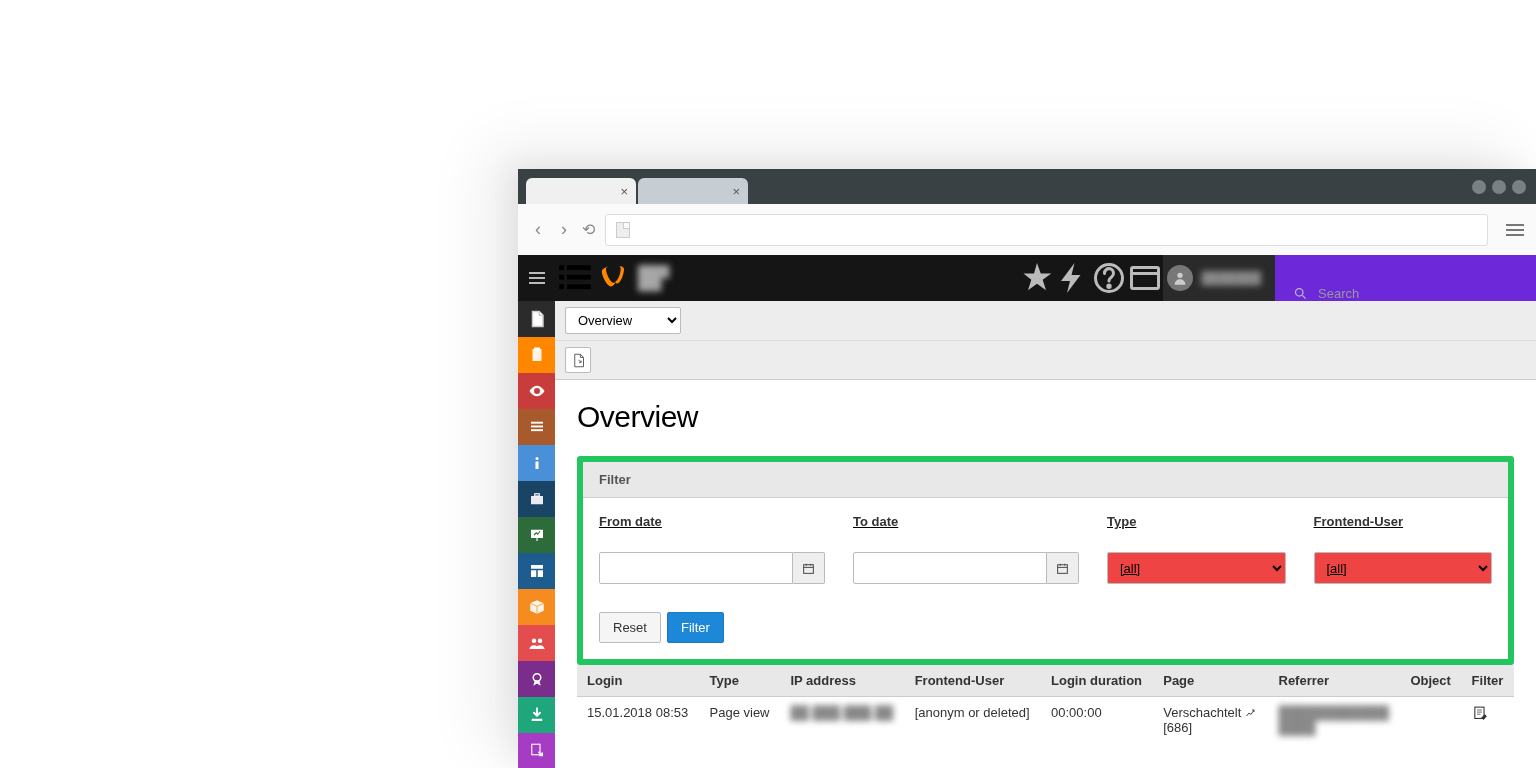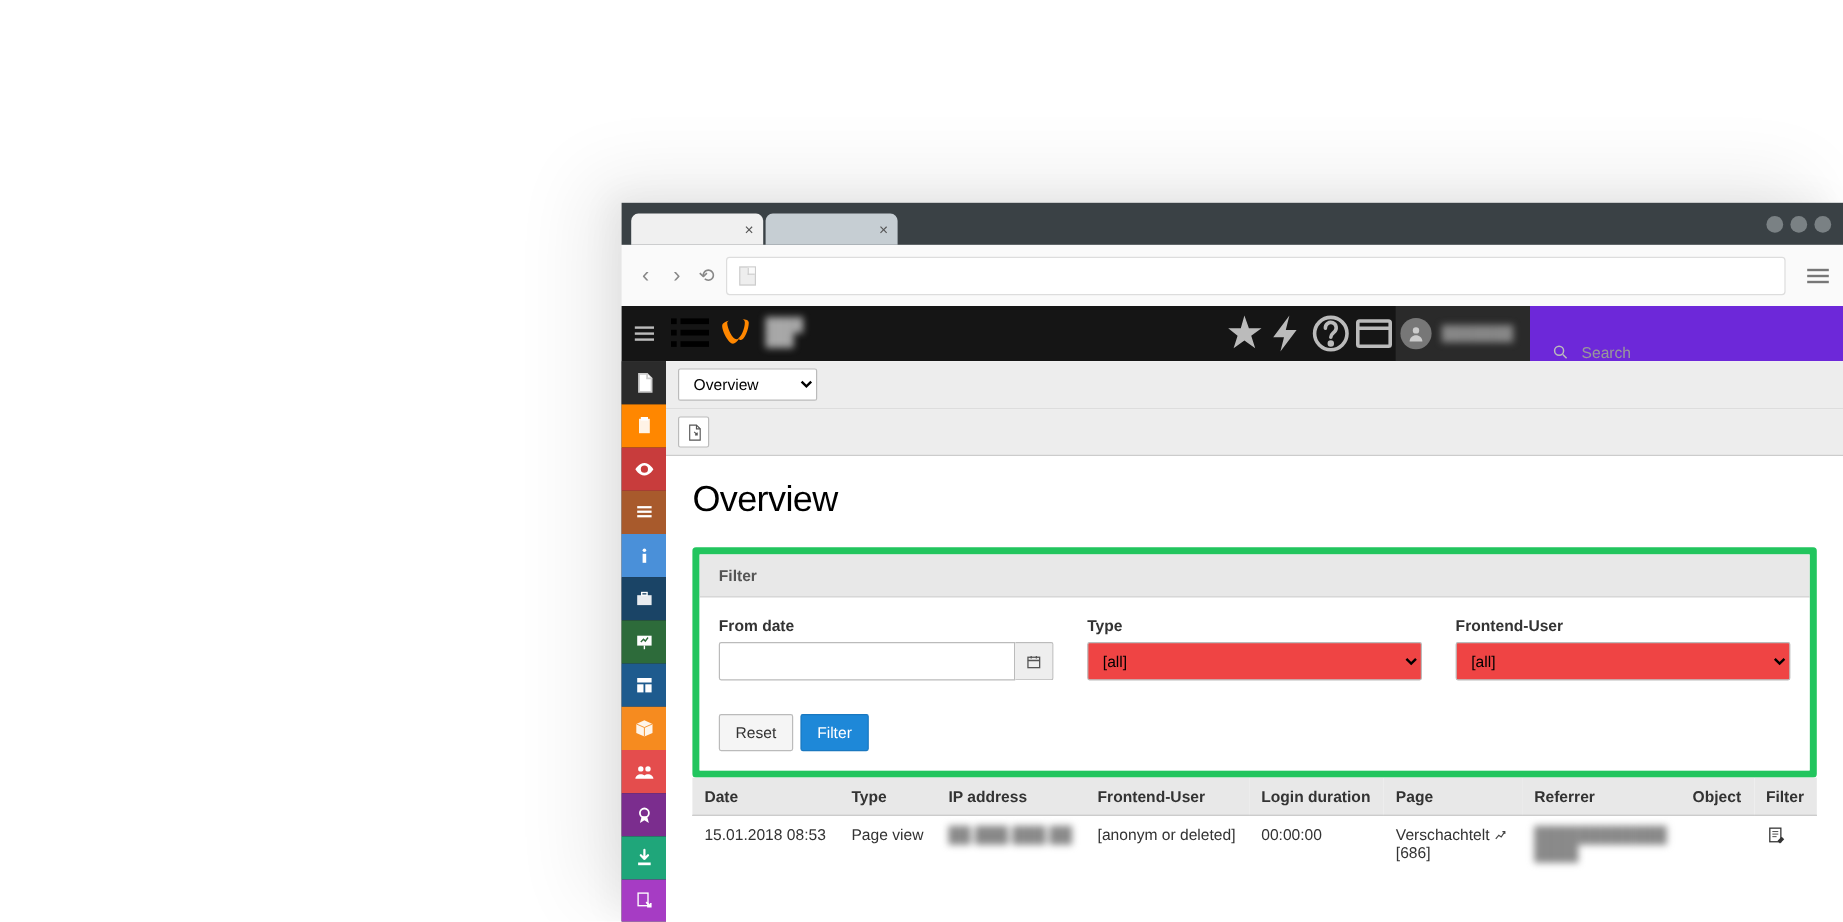--- a/index.html
+++ b/index.html
@@ -124,21 +124,21 @@
 .csv-btn { background: #fff; border: 1px solid #bbb; border-radius: 2px; width: 26px; height: 26px; display: flex; align-items: center; justify-content: center; cursor: pointer; }
 .csv-btn svg { width: 15px; height: 15px; fill: #555; }
 
 .main { padding: 20px 22px; }
 .page-title { font-size: 30px; font-weight: 400; margin-bottom: 22px; font-family: "Segoe UI", Arial, sans-serif; letter-spacing: -0.5px; }
 
 .panel { border: 6px solid #22c55e; border-radius: 3px; }
 .panel-header { background: #e8e8e8; padding: 10px 16px; font-size: 13px; font-weight: 700; color: #555; border-bottom: 1px solid #ccc; }
 .panel-body { background: #fff; padding: 16px; }
 .filter-row { display: flex; gap: 28px; margin-bottom: 16px; }
-.filter-col { flex: 1; display: flex; flex-direction: column; gap: 6px; }
+.filter-col { flex: 1; display: flex; flex-direction: column; gap: 23px; text-decoration: underline; }
 .filter-label { font-size: 13px; font-weight: 700; color: #333; }
 .input-group { display: flex; }
 .input-group input { flex: 1; border: 1px solid #bbb; border-radius: 2px 0 0 2px; padding: 6px 8px; font-size: 13px; height: 32px; }
 .input-group .cal-btn { width: 32px; height: 32px; border: 1px solid #bbb; border-left: none; background: #eee; display: flex; align-items: center; justify-content: center; cursor: pointer; border-radius: 0 2px 2px 0; }
 .input-group .cal-btn svg { width: 13px; height: 13px; fill: #555; }
 .filter-select { border: 1px solid #bbb; border-radius: 2px; padding: 6px 8px; font-size: 13px; height: 32px; background: #ef4444; }
 .btn-row { display: flex; gap: 6px; }
 .btn { padding: 7px 13px; font-size: 13px; border-radius: 2px; cursor: pointer; margin-top: 12px; }
 .btn-default { background: #f5f5f5; border: 1px solid #bbb; color: #333; }
 .btn-primary { background: #1e88d8; border: 1px solid #1a78c0; color: #fff; }
@@ -353,20 +353,34 @@
 
       <div class="main">
         <h1 class="page-title">Overview</h1>
 
         <div class="panel">
           <div class="panel-header">Filter</div>
           <div class="panel-body">
             <div class="filter-row">
               <div class="filter-col">
                 <label class="filter-label">From date</label>
+                <div class="input-group">
+                  <input type="text" style="">
+                  <div class="cal-btn">
+                    <svg viewBox="0 0 24 24">
+                        <rect x="3" y="5" width="18" height="16" fill="none" stroke="#555" stroke-width="2"></rect>
+                        <line x1="3" y1="10" x2="21" y2="10" stroke="#555" stroke-width="2"></line>
+                        <line x1="8" y1="3" x2="8" y2="7" stroke="#555" stroke-width="2"></line>
+                        <line x1="16" y1="3" x2="16" y2="7" stroke="#555" stroke-width="2"></line>
+                      </svg>
+                  </div>
+                </div>
+              </div>
+              <div class="filter-col">
+                <label class="filter-label">To date</label>
                 <div class="input-group">
                   <input type="text" style="">
                   <div class="cal-btn">
                     <svg viewBox="0 0 24 24">
                         <rect x="3" y="5" width="18" height="16" fill="none" stroke="#555" stroke-width="2"></rect>
                         <line x1="3" y1="10" x2="21" y2="10" stroke="#555" stroke-width="2"></line>
                         <line x1="8" y1="3" x2="8" y2="7" stroke="#555" stroke-width="2"></line>
                         <line x1="16" y1="3" x2="16" y2="7" stroke="#555" stroke-width="2"></line>
                       </svg>
                   </div>
@@ -389,21 +403,21 @@
               <button class="btn btn-default">Reset</button>
               <button class="btn btn-primary">Filter</button>
             </div>
           </div>
         </div>
 
 
         <table class="data-table">
           <thead>
             <tr>
-              <th>Date</th>
+              <th>Login</th>
               <th>Type</th>
               <th>IP address</th>
               <th>Frontend-User</th>
               <th>Login duration</th>
               <th>Page</th>
               <th>Referrer</th>
               <th>Object</th>
               <th>Filter</th>
             </tr>
           </thead>

